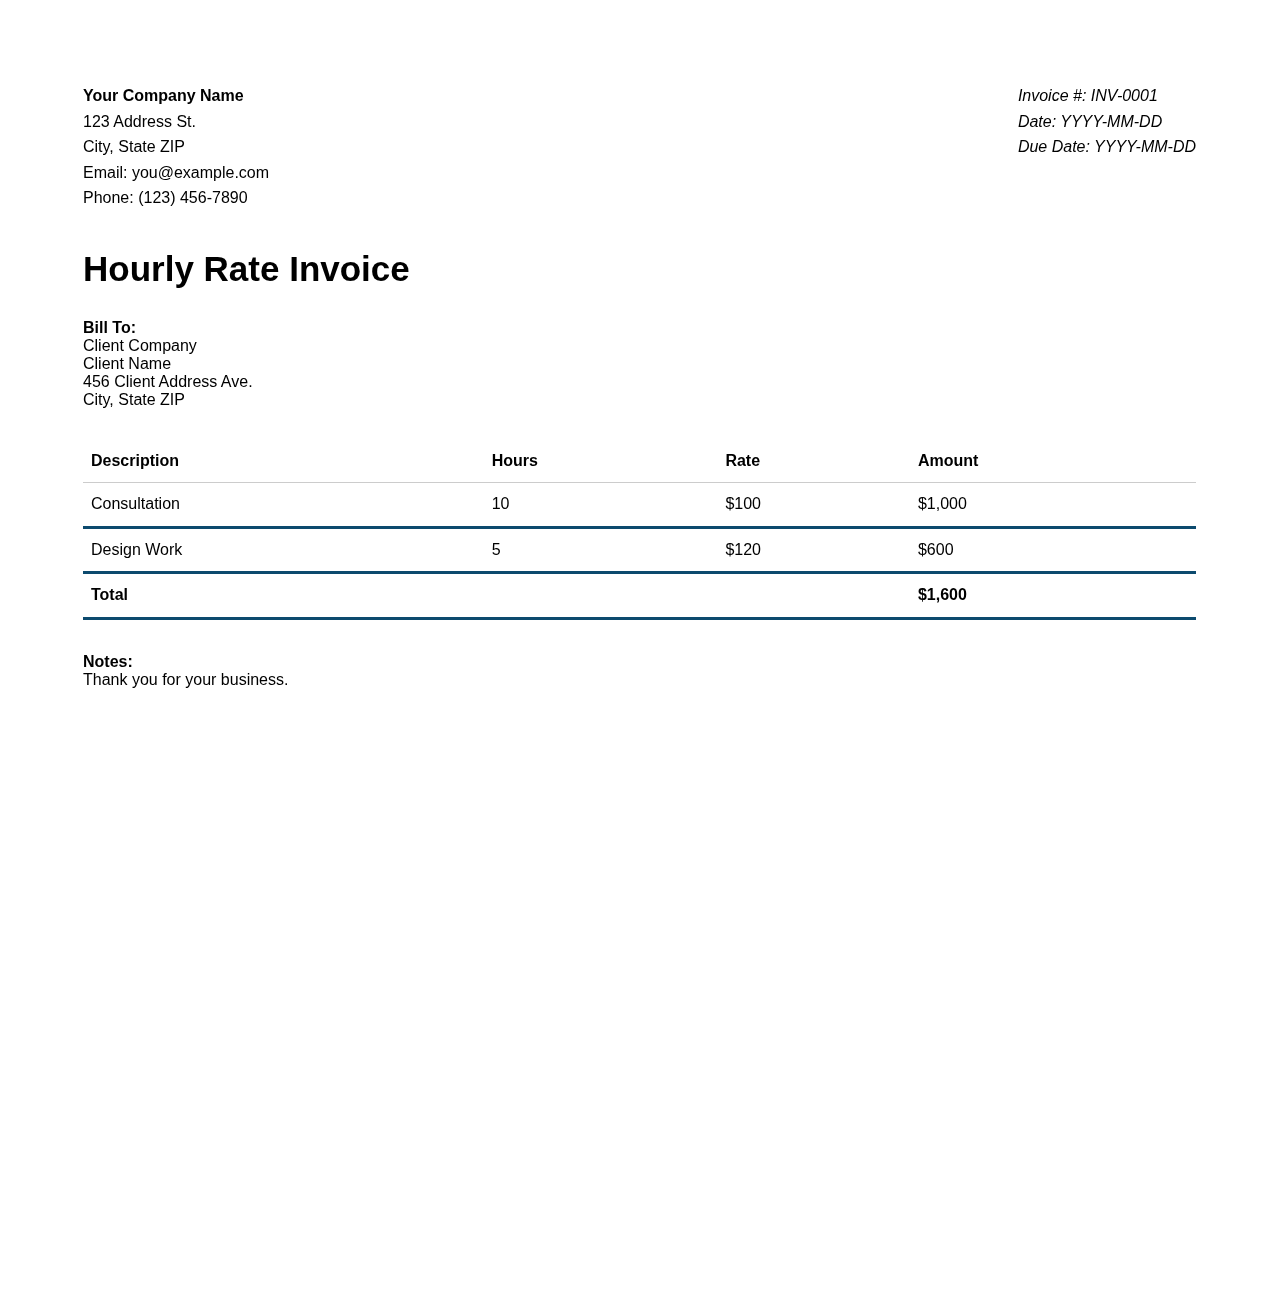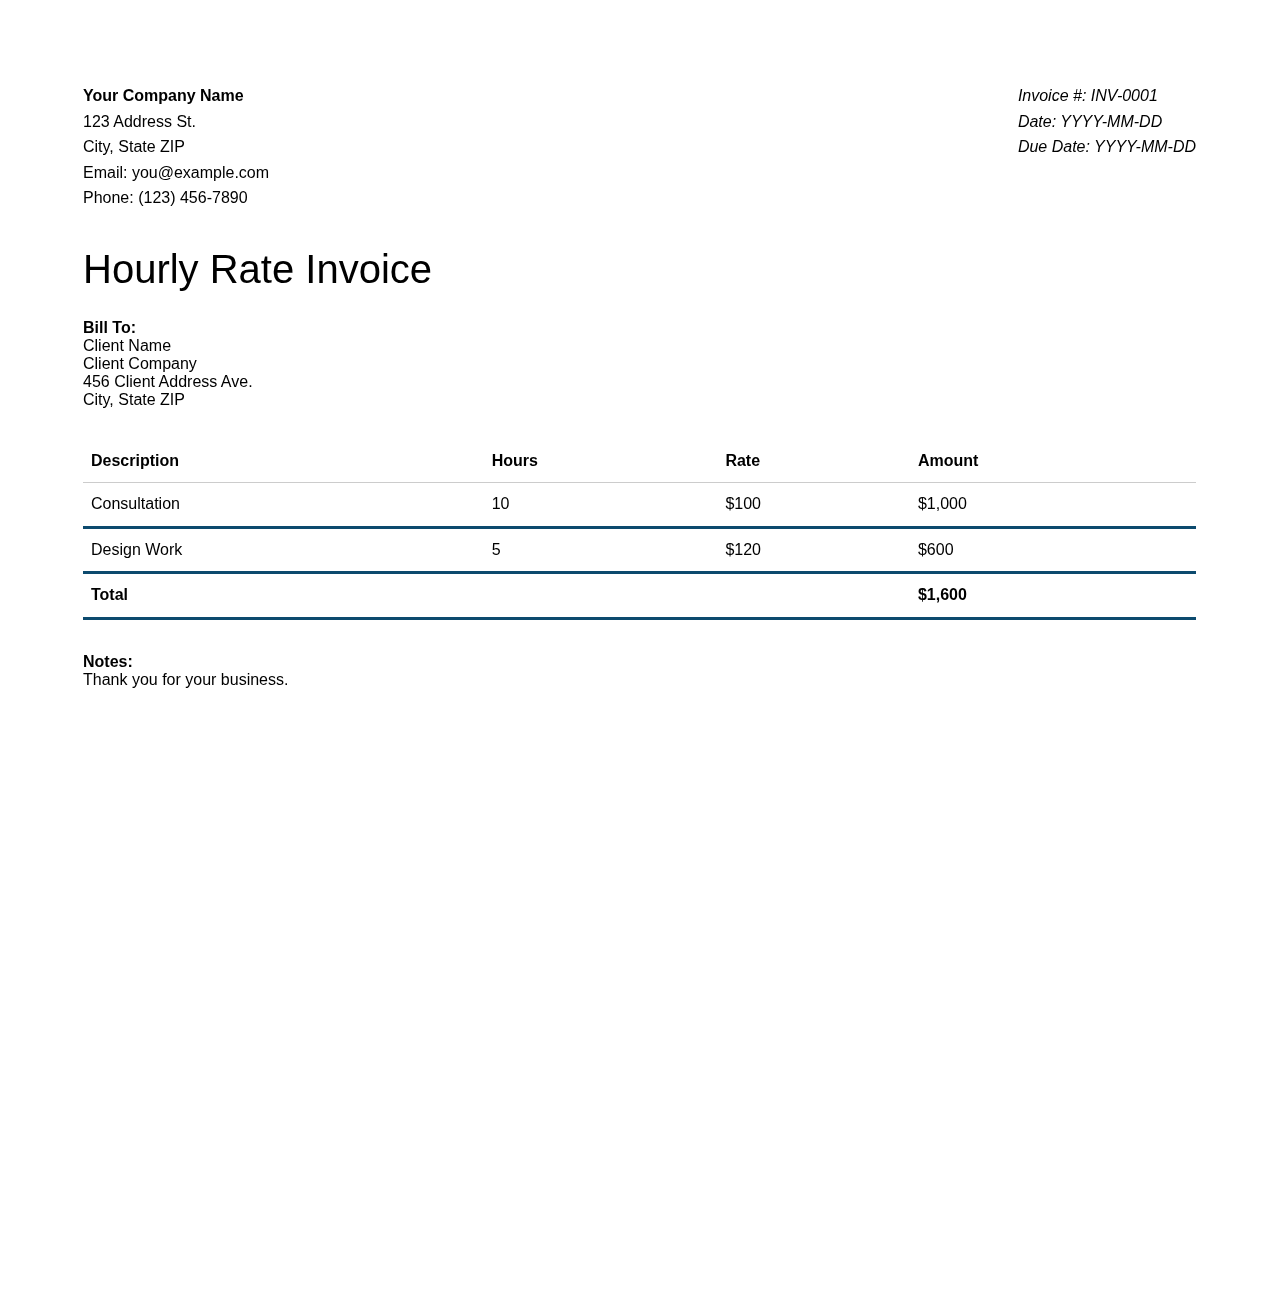--- a/index.html
+++ b/index.html
@@ -22,22 +22,22 @@
     align-items: flex-start;
   }
   .company, .meta {
     line-height: 1.6;
   }
   .company-name { font-weight: bold; }
   .meta { text-align: left; font-style: italic; }
 
   
   h1.title {
-    font-size: 40px;
-    font-weight: normal;
+    font-size: 35px;
+    font-weight: bold;
     line-height: 40px;
     margin: 38px 0 0 0;
   }
 
   
   .bill-to {
     margin-top: 30px;
     line-height: normal;
   }
   .bill-to-label { font-weight: bold; }
@@ -95,22 +95,22 @@
       <div>Invoice #: INV-0001</div>
       <div>Date: YYYY-MM-DD</div>
       <div>Due Date: YYYY-MM-DD</div>
     </div>
   </div>
 
   <h1 class="title">Hourly Rate Invoice</h1>
 
   <div class="bill-to">
     <div class="bill-to-label">Bill To:</div>
+    <div>Client Company</div>
     <div>Client Name</div>
-    <div>Client Company</div>
     <div>456 Client Address Ave.</div>
     <div>City, State ZIP</div>
   </div>
 
   <table class="items">
     <colgroup>
       <col class="c-desc">
         <col class="c-hours">
         <col class="c-rate">
         <col class="c-amount">

